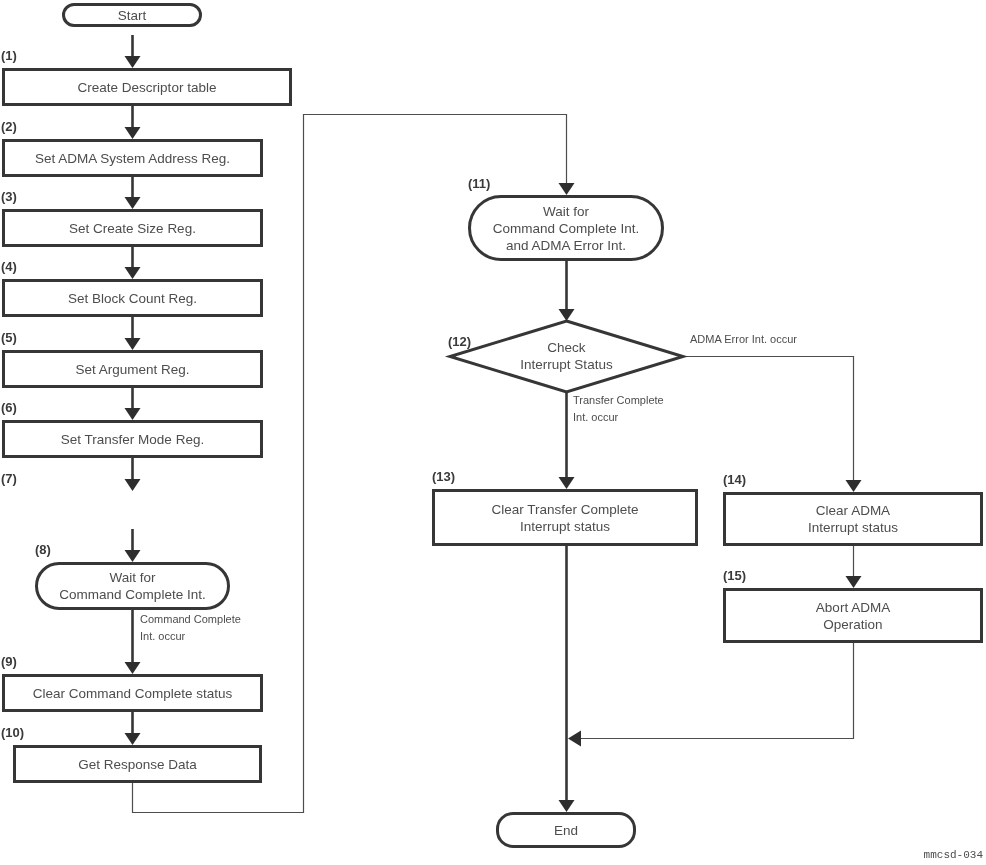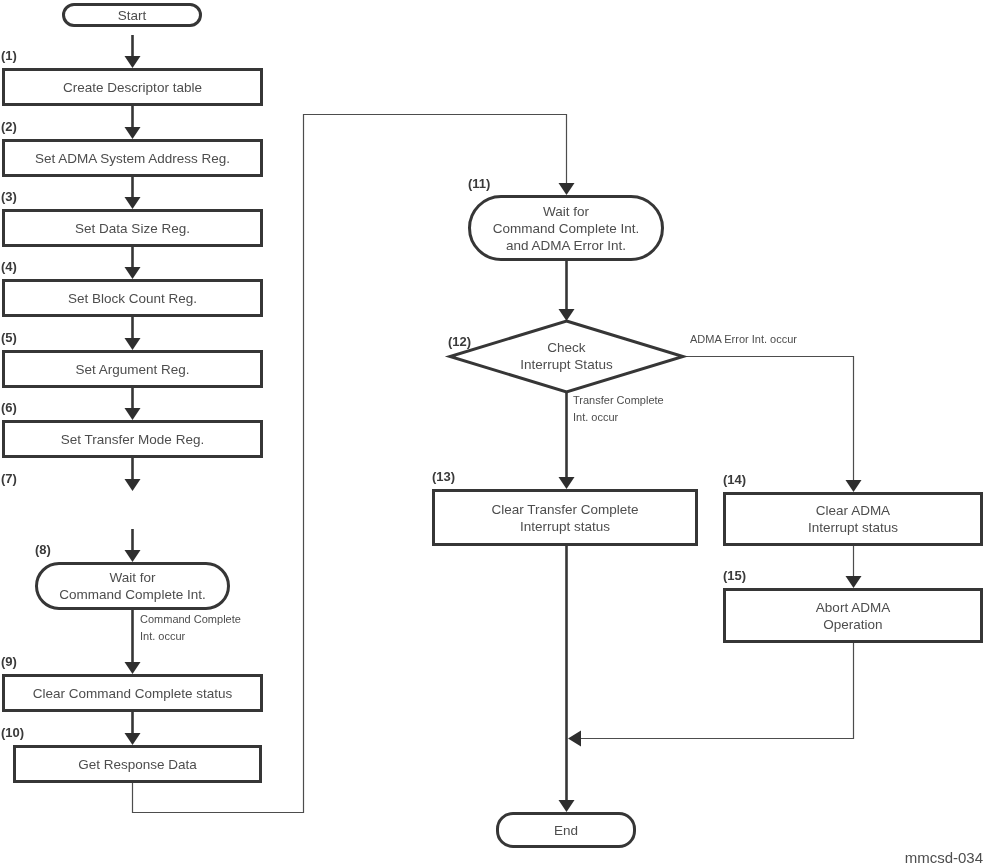--- a/index.html
+++ b/index.html
@@ -24,21 +24,21 @@
   .edgelabel{
     position:absolute;font-size:11px;line-height:17px;color:#4d4d4d;z-index:3;
     white-space:nowrap;background:transparent;
   }
   .diamond-text{
     position:absolute;background:transparent;border:none;z-index:3;
     display:flex;flex-direction:column;align-items:center;justify-content:center;
     font-size:13.5px;line-height:17px;color:#4d4d4d;text-align:center;
   }
   .figid{
-    position:absolute;right:3px;top:849px;font-size:15px;color:#4d4d4d;z-index:3;
+    position:absolute;right:3px;top:849px;font-size:11px;color:#4d4d4d;z-index:3;font-family:Liberation Mono, monospace;
   }
 </style>
 </head>
 <body>
 
 <div class="stage">
 
   <svg class="layer" width="986" height="865" viewBox="0 0 986 865">
 
     <g fill="none" stroke="#4d4d4d" stroke-width="1.2">
@@ -85,32 +85,32 @@
       <polygon points="845.5,576 861.5,576 853.5,588"></polygon>
       <polygon points="568,738.5 581,730.5 581,746.5"></polygon>
     </g>
   </svg>
 
   <div class="node terminal-sm" style="left:62px;top:3px;width:140px;height:24px;">
     <span>Start</span>
   </div>
 
   <div class="numlabel" style="left:1px;top:49px;">(1)</div>
-  <div class="node" style="left:2px;top:68px;width:261px;height:38px;">
+  <div class="node" style="left:2px;top:68px;width:290px;height:38px;">
     <span>Create Descriptor table</span>
   </div>
 
   <div class="numlabel" style="left:1px;top:120px;">(2)</div>
   <div class="node" style="left:2px;top:139px;width:261px;height:38px;">
     <span>Set ADMA System Address Reg.</span>
   </div>
 
   <div class="numlabel" style="left:1px;top:190px;">(3)</div>
   <div class="node" style="left:2px;top:209px;width:261px;height:38px;">
-    <span>Set Data Size Reg.</span>
+    <span>Set Create Size Reg.</span>
   </div>
 
   <div class="numlabel" style="left:1px;top:260px;">(4)</div>
   <div class="node" style="left:2px;top:279px;width:261px;height:38px;">
     <span>Set Block Count Reg.</span>
   </div>
 
   <div class="numlabel" style="left:1px;top:331px;">(5)</div>
   <div class="node" style="left:2px;top:350px;width:261px;height:38px;">
     <span>Set Argument Reg.</span>

